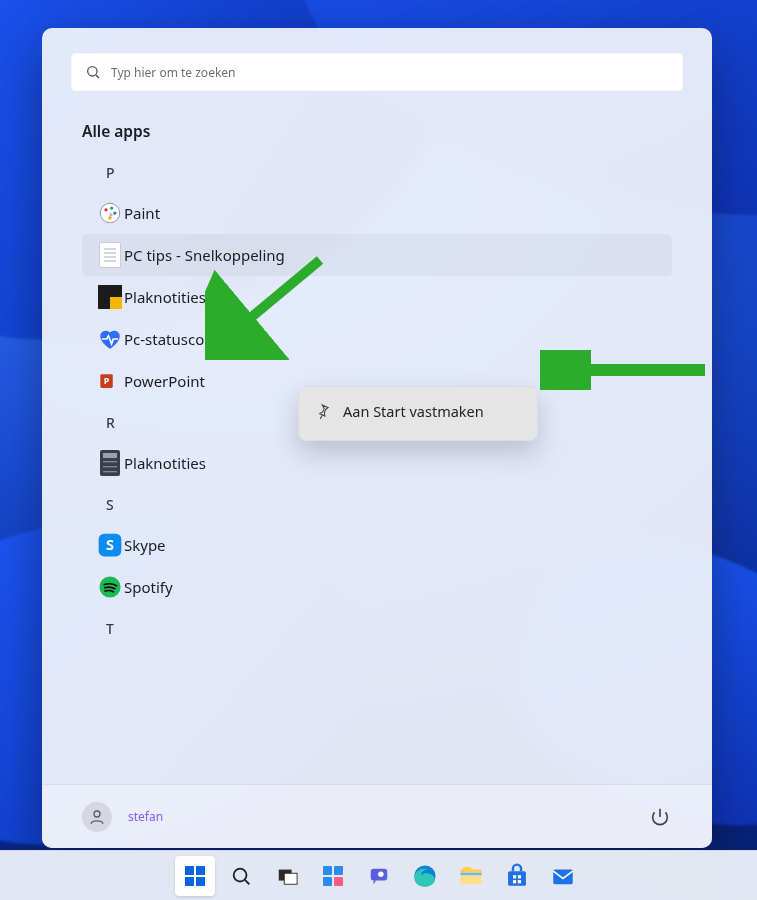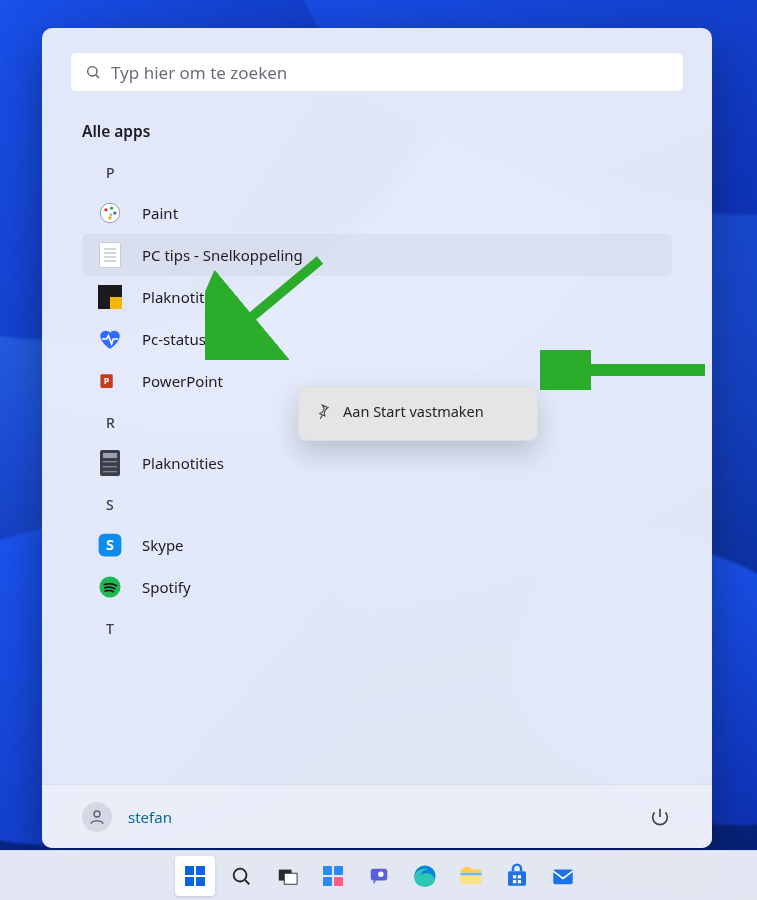--- a/index.html
+++ b/index.html
@@ -31,53 +31,53 @@
   .search-wrap{ padding:24px 28px 0 28px;}
   .search-box{
     height:40px; width:100%;
     background:#fff; border-radius:6px;
     border:1px solid #e5e7ef;
     display:flex; align-items:center;
     padding:0 14px;
     box-shadow:0 0 0 1px rgba(0,0,0,0.02) inset;
   }
   .search-box input{
-    flex:1; border:none; outline:none; font-size:17px; color:#333; background:transparent;
+    flex:1; border:none; outline:none; font-size:12px; color:#333; background:transparent;
   }
   .search-box input::placeholder{ color:#6a6e78;}
   .search-icon{ width:16px; height:16px; margin-right:10px; color:#555;}
   .header-row{
     display:flex; justify-content:space-between; align-items:flex-start;
     padding:28px 40px 10px 40px;
   }
   .header-title{ font-size:15.5px; font-weight:600; color:#1a1c22;}
   .back-btn{
     display:inline-flex; align-items:center; gap:8px;
     height:32px; padding:0 14px; border-radius:5px;
     background:#fff; border:1px solid #d7dae4; font-size:13.5px; color:#2b2d33; cursor:pointer;
   }
   .apps-scroll{ flex:1; overflow:hidden; padding: 0 40px;}
   .letter{
     height:40px; display:flex; align-items:center;
     padding-left:24px; font-size:14px; color:#3a3c44; font-weight:500;
   }
   .app-item{
-    height:42px; display:flex; align-items:center; gap:18px;
+    height:42px; display:flex; align-items:center; 
     padding-left:14px; border-radius:5px; cursor:pointer;
     font-size:15px; color:#1c1d22;
   }
   .app-item.hl{ background:rgba(0,0,0,0.04);}
   .ico{ width:28px; height:28px; display:inline-flex; align-items:center; justify-content:center; font-size:18px;}
   .panel-footer{
     height:64px; border-top:1px solid rgba(0,0,0,0.07);
     background:rgba(236,239,249,0.8);
     display:flex; align-items:center; justify-content:space-between;
     padding:0 40px;
   }
-  .user{ display:flex; align-items:center; gap:16px; font-size:15px; color:#0369a1;}
+  .user{ display:flex; align-items:center; gap:16px; font-size:12px; color:#8b5cf6;}
   .avatar{ width:30px; height:30px; border-radius:50%; background:#d5d8e3; display:inline-flex; align-items:center; justify-content:center; color:#58606e;}
   .power{ width:24px; height:24px; display:inline-flex; align-items:center; justify-content:center; cursor:pointer; color:#444;}
 
   
   .taskbar{
     position:absolute; left:0; right:0; bottom:0; height:50px;
     background:rgba(246,248,254,0.92);
     border-top:1px solid rgba(0,0,0,0.06);
     display:flex; align-items:center; justify-content:center; gap:6px;
   }

